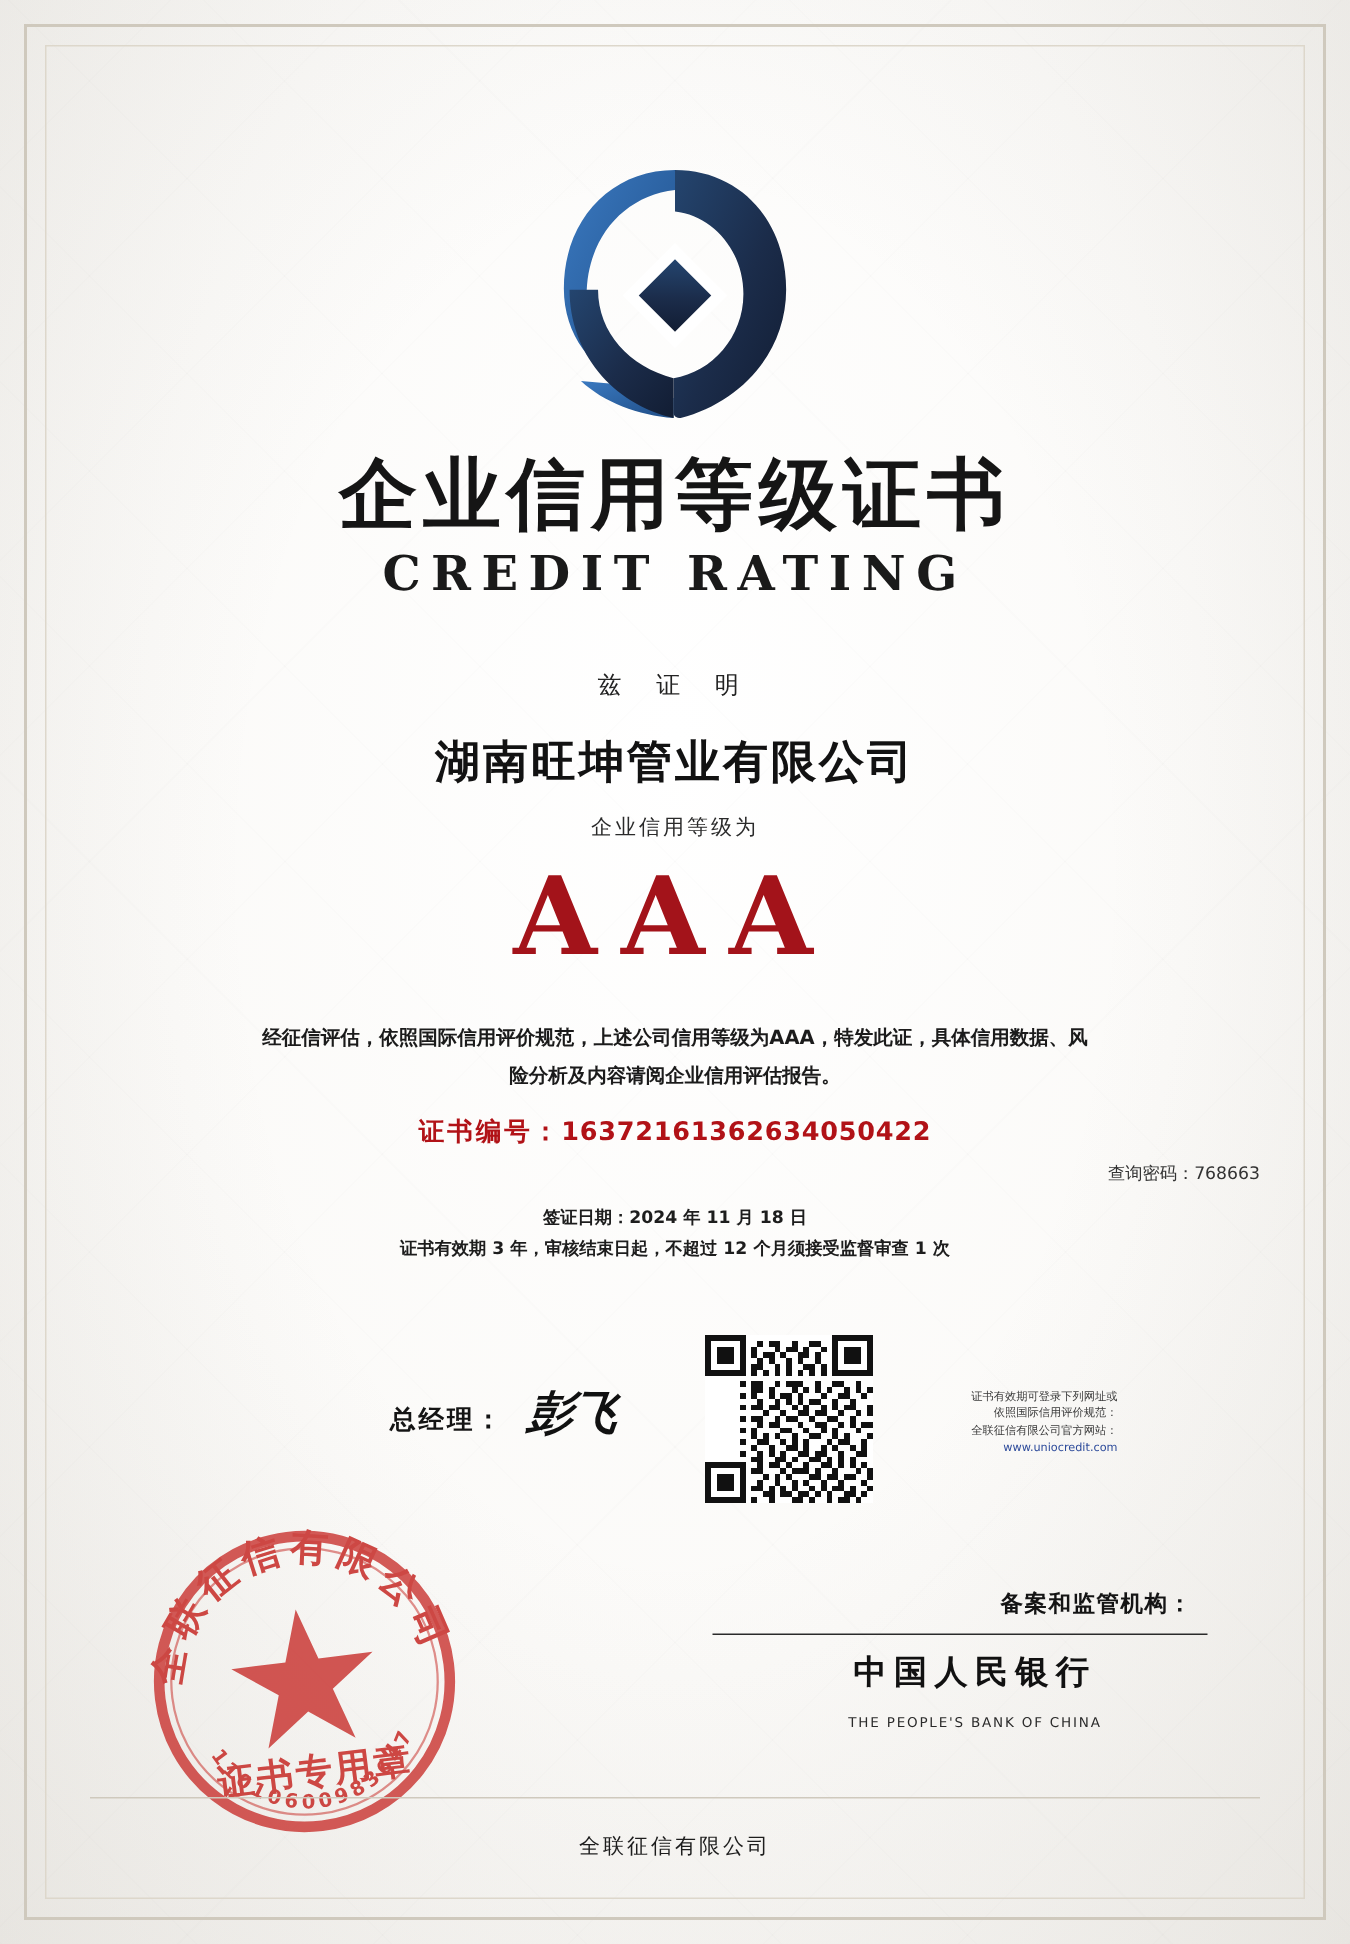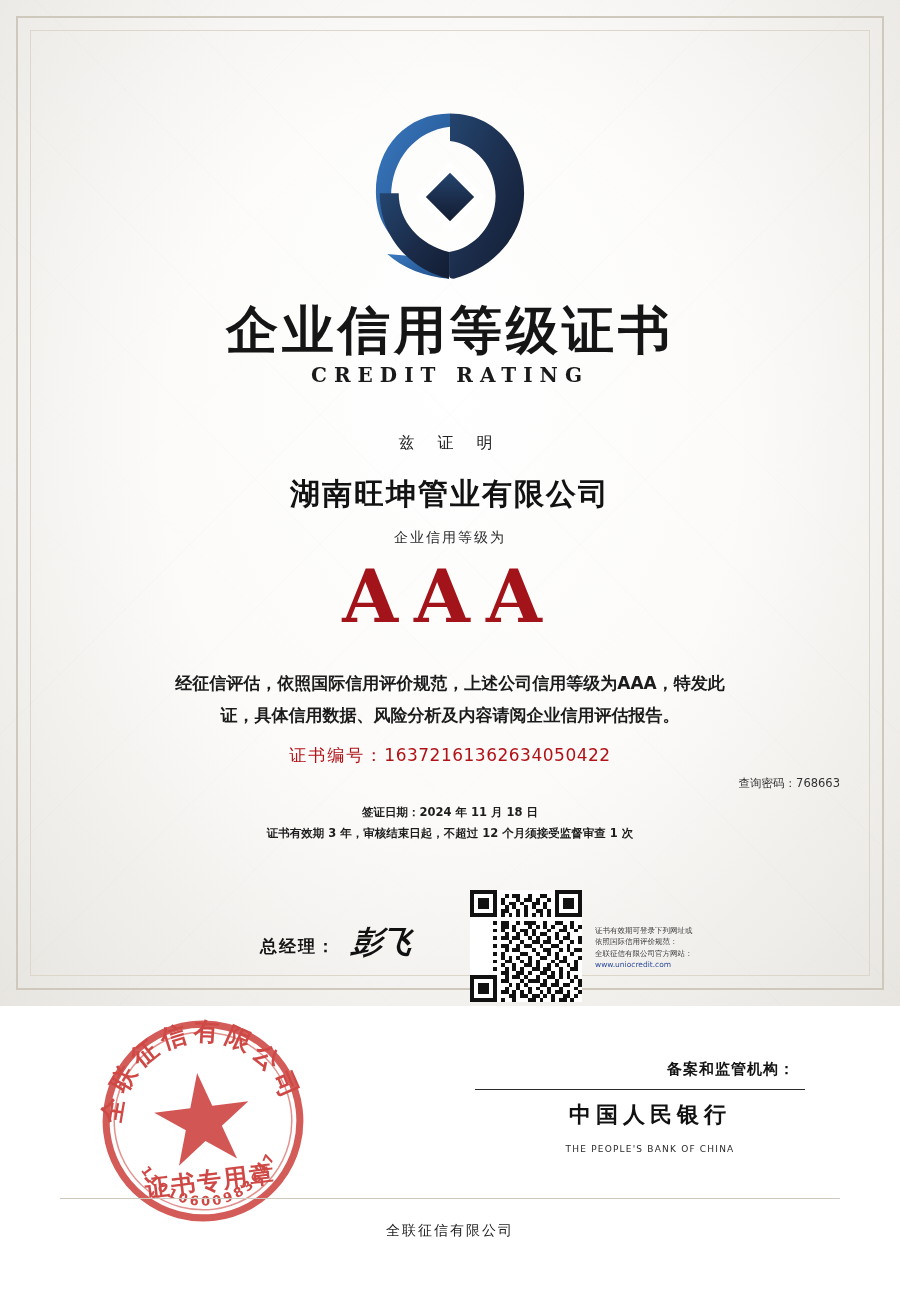--- a/index.html
+++ b/index.html
@@ -11,21 +11,21 @@
     width: 900px;
     height: 1296px;
     font-family: "DejaVu Sans", "Liberation Sans", sans-serif;
     overflow: hidden;
   }
 
   
   #certificate {
     position: relative;
     width: 900px;
-    height: 1006px;
+    height: 1296px;
     background:
       radial-gradient(ellipse at 50% 38%, #ffffff 0%, #fbfaf8 55%, #f4f2ee 100%);
     box-sizing: border-box;
   }
 
   
   .watermark {
     position: absolute;
     inset: 0;
     pointer-events: none;
@@ -70,21 +70,21 @@
     font-family: "DejaVu Sans", "Liberation Sans", sans-serif;
     font-size: 52px;
     font-weight: bold;
     letter-spacing: 4px;
     color: #151515;
     line-height: 1.1;
     margin-top: 10px;
   }
   .title-en {
     font-family: "DejaVu Serif", "Liberation Serif", serif;
-    font-size: 20px;
+    font-size: 32px;
     font-weight: bold;
     letter-spacing: 7px;
     color: #1a1a1a;
     margin-top: 4px;
   }
 
   
   .ribbon-wrap {
     position: relative;
     margin: 14px auto 0;
@@ -139,31 +139,31 @@
     font-size: 72px;
     font-weight: bold;
     letter-spacing: 16px;
     color: #a3131a;
     line-height: 1;
   }
 
   .paragraph {
     margin: 34px auto 0;
     width: 560px;
-    font-size: 17px;
+    font-size: 13px;
     font-weight: bold;
     line-height: 1.9;
     color: #1b1b1b;
     text-align: center;
   }
 
   .cert-no {
     margin-top: 12px;
     font-size: 17px;
-    font-weight: normal;
+    font-weight: bold;
     color: #b11217;
     letter-spacing: 0.5px;
   }
   .cert-no .lbl { letter-spacing: 2px; }
   .query-pass {
     margin-top: 9px;
     font-size: 11.5px;
     color: #333;
     text-align: right;
   }
@@ -215,21 +215,21 @@
     left: 410px;
     top: 10px;
     width: 112px;
     height: 112px;
   }
   .qr-note {
     position: absolute;
     left: 535px;
     top: 45px;
     width: 150px;
-    text-align: left;
+    text-align: right;
     font-size: 7.5px;
     line-height: 1.5;
     color: #3a3a3a;
   }
   .qr-note .site { color: #2c4a9a; }
 
   
   .seal {
     position: absolute;
     left: 92px;

